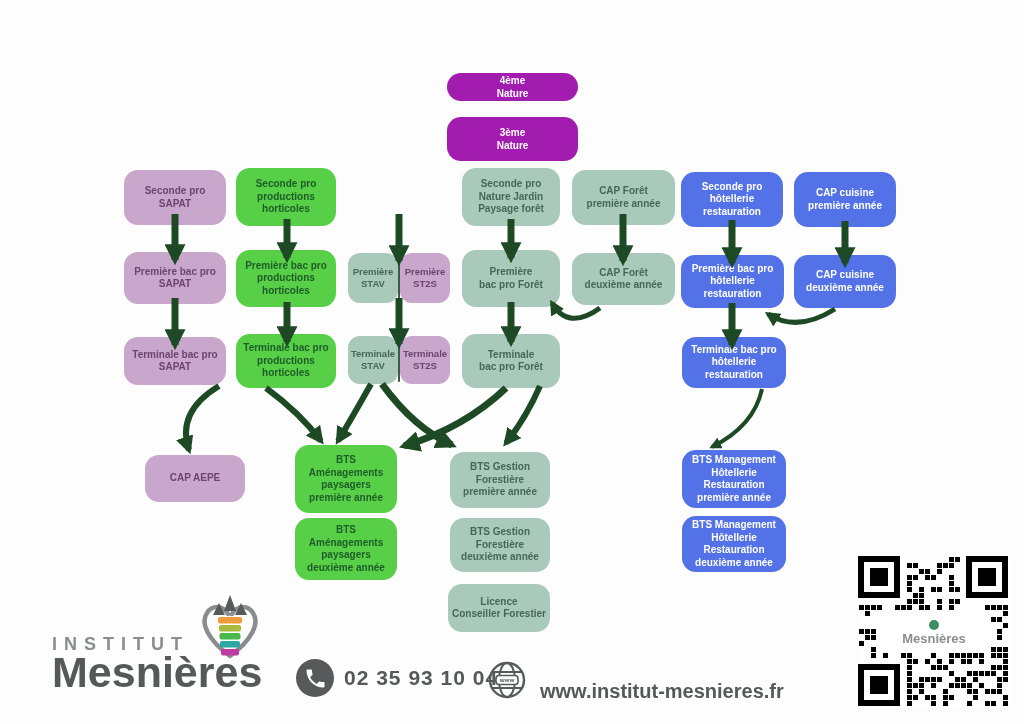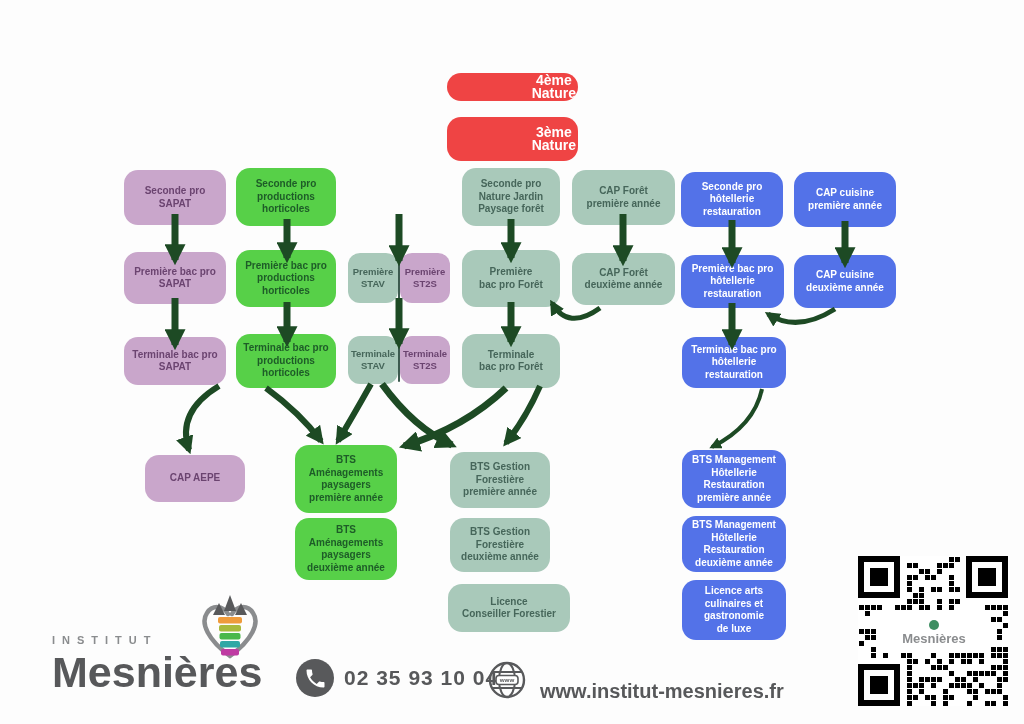--- a/index.html
+++ b/index.html
@@ -4,33 +4,33 @@
 <style>
   html,body{margin:0;padding:0;background:#e8e8e8;}
   .canvas{position:relative;width:1024px;height:724px;background:#fdfdfd;overflow:hidden;
           font-family:"Liberation Sans", sans-serif;}
   .page-title{position:absolute;left:28px;top:18px;font-size:29px;font-weight:bold;
               color:#57585a;letter-spacing:.2px;}
   
   .node{position:absolute;display:flex;align-items:center;justify-content:center;
         text-align:center;border-radius:14px;font-weight:bold;font-size:10px;
         line-height:12.5px;white-space:pre-line;z-index:2;padding:2px;box-sizing:border-box;}
-  .hdr{background:#ef4444;color:#ffffff;font-size:14px;line-height:13px;border-radius:14px;justify-content:flex-end;}
+  .hdr{background:#a21caf;color:#ffffff;font-size:10px;line-height:13px;border-radius:14px;}
   .purple{background:#c9a6cb;color:#6b4470;}
   .green{background:#57d048;color:#1e5c28;}
   .sage{background:#a9c9ba;color:#46665a;}
   .blue{background:#5372e8;color:#ffffff;}
   .split{position:absolute;display:flex;z-index:2;}
   .split .half{flex:1;display:flex;align-items:center;justify-content:center;text-align:center;
         font-weight:bold;font-size:9.5px;line-height:12px;white-space:pre-line;border-radius:12px;}
   .split .divider{width:2px;background:#3c5a4e;margin:2px 0;border-radius:1px;}
   .arrow-layer{position:absolute;left:0;top:0;z-index:5;pointer-events:none;}
   .arrow{stroke:#1d4a24;fill:none;}
   
-  .institut{position:absolute;left:52px;top:634px;font-size:11px;font-weight:600;
+  .institut{position:absolute;left:52px;top:634px;font-size:18px;font-weight:600;
             letter-spacing:7px;color:#8a8c8e;}
   .mesnieres{position:absolute;left:52px;top:648px;font-size:43px;font-weight:bold;color:#57585a;}
   .heart-logo{position:absolute;left:192px;top:592px;}
   .phone-icon{position:absolute;left:295px;top:658px;}
   .phone-number{position:absolute;left:344px;top:666px;font-size:21px;font-weight:bold;
                 color:#57585a;letter-spacing:1px;}
   .globe-icon{position:absolute;left:486px;top:659px;}
   .website{position:absolute;left:540px;top:680px;font-size:20px;font-weight:bold;color:#57585a;}
   .qr{position:absolute;left:858px;top:556px;width:152px;height:150px;background:#ffffff;}
   .qr-label{position:absolute;left:24px;top:58px;width:104px;height:38px;background:#ffffff;
@@ -123,26 +123,22 @@
 paysagers
 deuxième année</span></div>
   <div class="node sage" style="left:450px;top:518px;width:100px;height:54px;"><span>BTS Gestion
 Forestière
 deuxième année</span></div>
   <div class="node blue" style="left:682px;top:516px;width:104px;height:56px;"><span>BTS Management
 Hôtellerie
 Restauration
 deuxième année</span></div>
 
-  <div class="node sage" style="left:448px;top:584px;width:122px;height:48px;"><span>Licence
+  <div class="node sage" style="left:448px;top:584px;width:102px;height:48px;"><span>Licence
 Conseiller Forestier</span></div>
-  <div class="node blue" style="left:682px;top:580px;width:104px;height:60px;"><span>Licence arts
-culinaires et
-gastronomie
-de luxe</span></div>
 
   <svg class="arrow-layer" width="1024" height="724">
     <defs>
       <marker id="ah" viewBox="0 0 10 10" refX="7.5" refY="5" markerWidth="3" markerHeight="3" orient="auto-start-reverse">
         <path d="M0,0 L10,5 L0,10 z" fill="#1d4a24"></path>
       </marker>
     </defs>
     <g>
       <path class="arrow" stroke-width="7" marker-end="url(#ah)" d="M175 214 L175 260"></path>
       <path class="arrow" stroke-width="7" marker-end="url(#ah)" d="M287 219 L287 258"></path>

